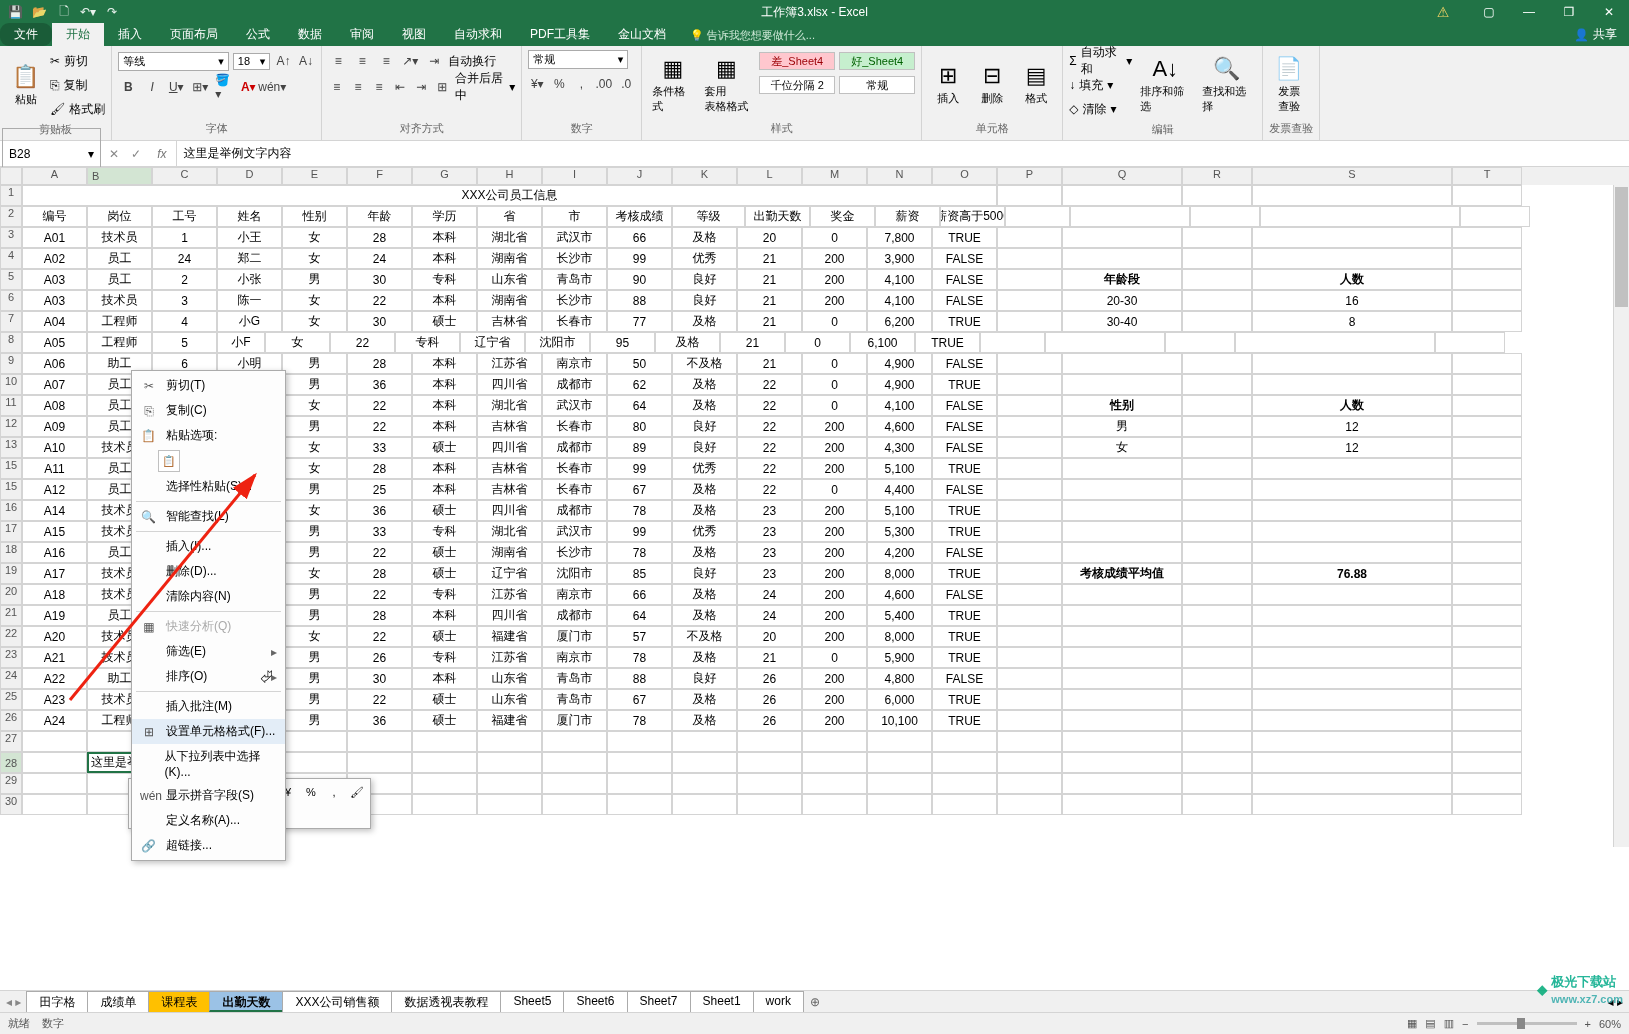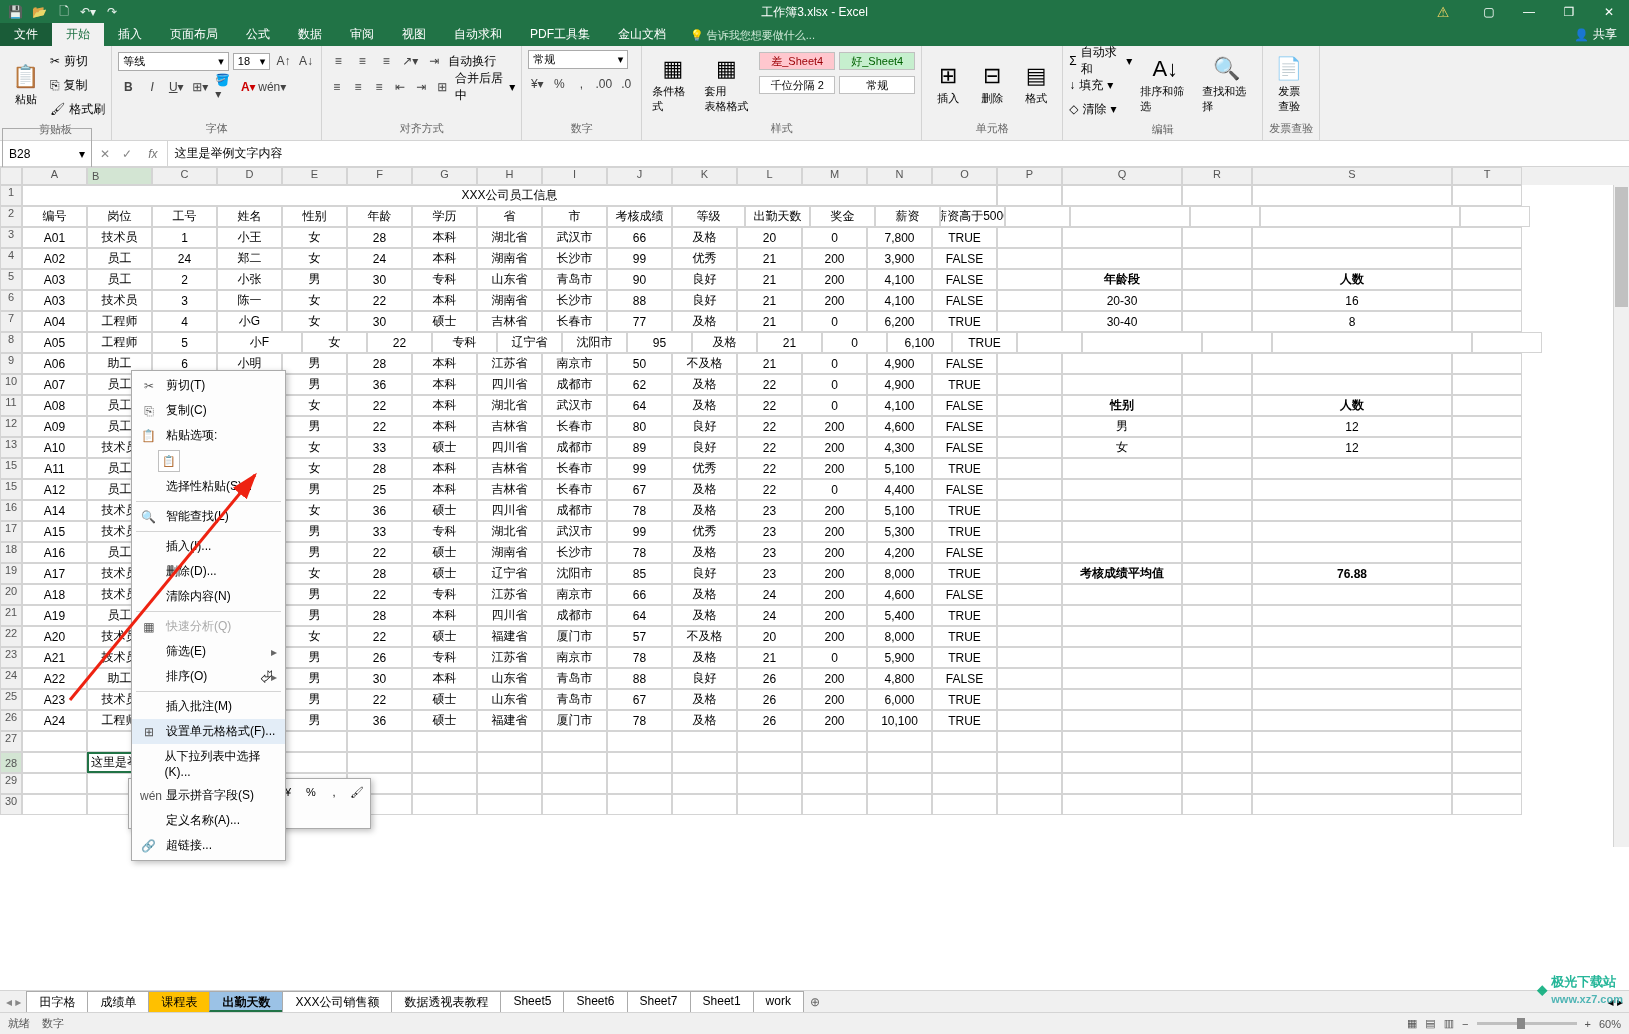--- a/index.html
+++ b/index.html
@@ -10,21 +10,21 @@
 .titlebar .qat { display: flex; gap: 4px; padding: 0 6px; align-items: center; }
 .titlebar .qat span { width: 20px; height: 20px; display: inline-flex; align-items: center; justify-content: center; opacity: .9; cursor: pointer; }
 .titlebar .title { position: absolute; left: 50%; transform: translateX(-50%); font-size: 12px; }
 .titlebar .winctrl { margin-left: auto; display: flex; }
 .titlebar .winctrl span { width: 40px; height: 24px; display: inline-flex; align-items: center; justify-content: center; }
 .titlebar .warn { color: #FFD966; margin-right: 6px; font-size: 14px; }
 
 
 .tabs { background: #217346; height: 22px; display: flex; align-items: flex-end; color: #fff; position: relative; }
 .tabs .tab { padding: 3px 14px; font-size: 12px; cursor: pointer; }
-.tabs .tab.file { background: #1a5c38; }
+.tabs .tab.file { background: #1a5c38; border-radius: 9px; }
 .tabs .tab.active { background: #f1f1f1; color: #217346; }
 .tabs .share { margin-left: auto; padding: 3px 12px; display: flex; align-items: center; gap: 4px; }
 .tabs .tell { color: #cde8d6; padding: 3px 10px; font-size: 11px; }
 
 
 .ribbon { background: #f1f1f1; height: 95px; border-bottom: 1px solid #d4d4d4; display: flex; }
 .group { border-right: 1px solid #d4d4d4; padding: 4px 6px; display: flex; flex-direction: column; justify-content: space-between; }
 .group .glabel { text-align: center; color: #666; font-size: 11px; margin-top: 2px; }
 .group .gbody { display: flex; gap: 4px; flex: 1; }
 .bigbtn { display: flex; flex-direction: column; align-items: center; justify-content: center; padding: 2px 4px; cursor: pointer; min-width: 40px; }
@@ -32,21 +32,21 @@
 .bigbtn .lbl { font-size: 11px; margin-top: 2px; }
 .smallrow { display: flex; align-items: center; gap: 4px; height: 22px; }
 .sel { border: 1px solid #ababab; background: #fff; padding: 1px 4px; font-size: 11px; display: flex; align-items: center; justify-content: space-between; }
 .stylecard { border: 1px solid #c0c0c0; background: #fff; width: 76px; height: 18px; font-size: 11px; display: flex; align-items: center; justify-content: center; }
 .stylecard.bad { color: #9C0006; background: #FFC7CE; }
 .stylecard.good { color: #006100; background: #C6EFCE; }
 .ribibtn { width: 20px; height: 20px; display: inline-flex; align-items: center; justify-content: center; border: 1px solid transparent; font-size: 12px; color: #444; }
 
 
 .fbar { height: 26px; border-bottom: 1px solid #d4d4d4; display: flex; align-items: center; background: #fff; }
-.namebox { width: 90px; border: 1px solid #ababab; margin: 2px; padding: 18px 6px; display: flex; justify-content: space-between; align-items: center; }
+.namebox { width: 99px; border: 1px solid #ababab; margin: 2px; padding: 18px 6px; display: flex; justify-content: space-between; align-items: center; }
 .fx { padding: 0 10px; color: #777; font-style: italic; }
 .finput { flex: 1; padding: 2px 6px; border-left: 1px solid #d4d4d4; height: 100%; display: flex; align-items: center; }
 
 
 .gridwrap { position: relative; height: 680px; overflow: hidden; }
 .colhdrs { display: flex; height: 18px; background: #f0f0f0; }
 .rowhdr { width: 22px; background: #f0f0f0; border: 1px solid #d4d4d4; text-align: center; font-size: 11px; color: #555; }
 .colhdr { border: 1px solid #d4d4d4; text-align: center; font-size: 11px; color: #555; background: #f0f0f0; }
 .colhdr.sel, .rowhdr.sel { background: #d3e5d3; }
 .gridbody { display: flex; }
@@ -465,21 +465,21 @@
           <div class="cell " style="width: 120px;">30-40</div>
           <div class="cell " style="width: 70px;"></div>
           <div class="cell " style="width: 200px;">8</div>
           <div class="cell " style="width: 70px;"></div>
         </div>
         <div class="row">
           <div class="rowhdr">8</div>
           <div class="cell " style="width: 65px;">A05</div>
           <div class="cell " style="width: 65px;">工程师</div>
           <div class="cell " style="width: 65px;">5</div>
-          <div class="cell " style="width: 85px;">小F</div>
+          <div class="cell " style="width: 48px;">小F</div>
           <div class="cell " style="width: 65px;">女</div>
           <div class="cell " style="width: 65px;">22</div>
           <div class="cell " style="width: 65px;">专科</div>
           <div class="cell " style="width: 65px;">辽宁省</div>
           <div class="cell " style="width: 65px;">沈阳市</div>
           <div class="cell " style="width: 65px;">95</div>
           <div class="cell " style="width: 65px;">及格</div>
           <div class="cell " style="width: 65px;">21</div>
           <div class="cell " style="width: 65px;">0</div>
           <div class="cell " style="width: 65px;">6,100</div>

